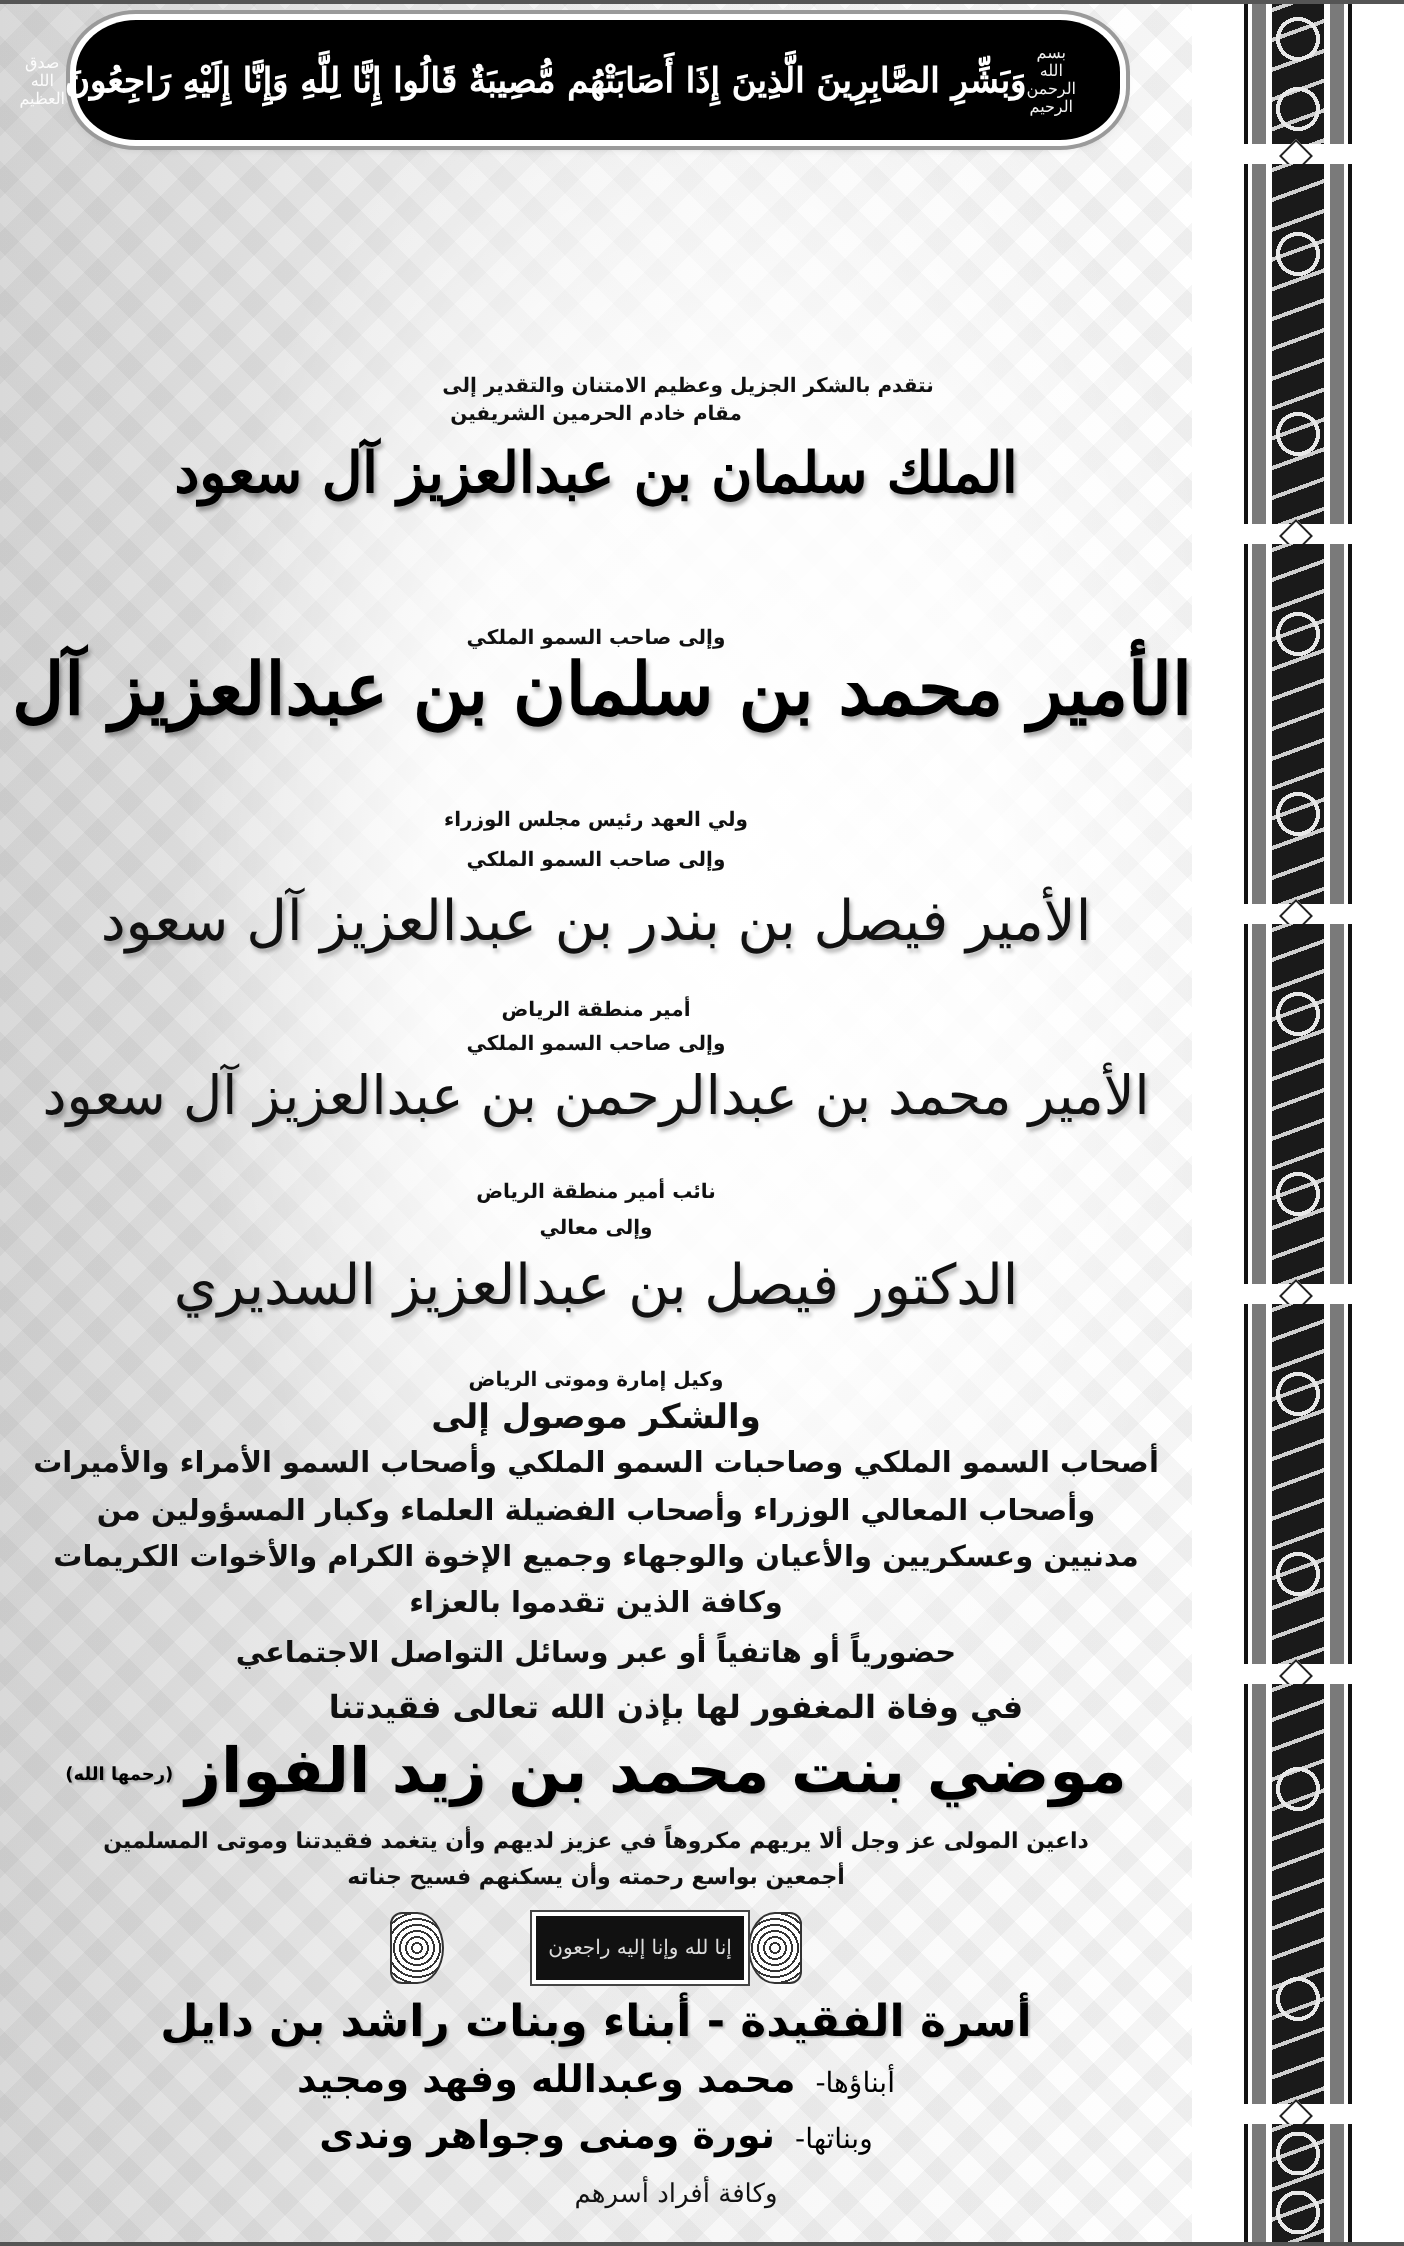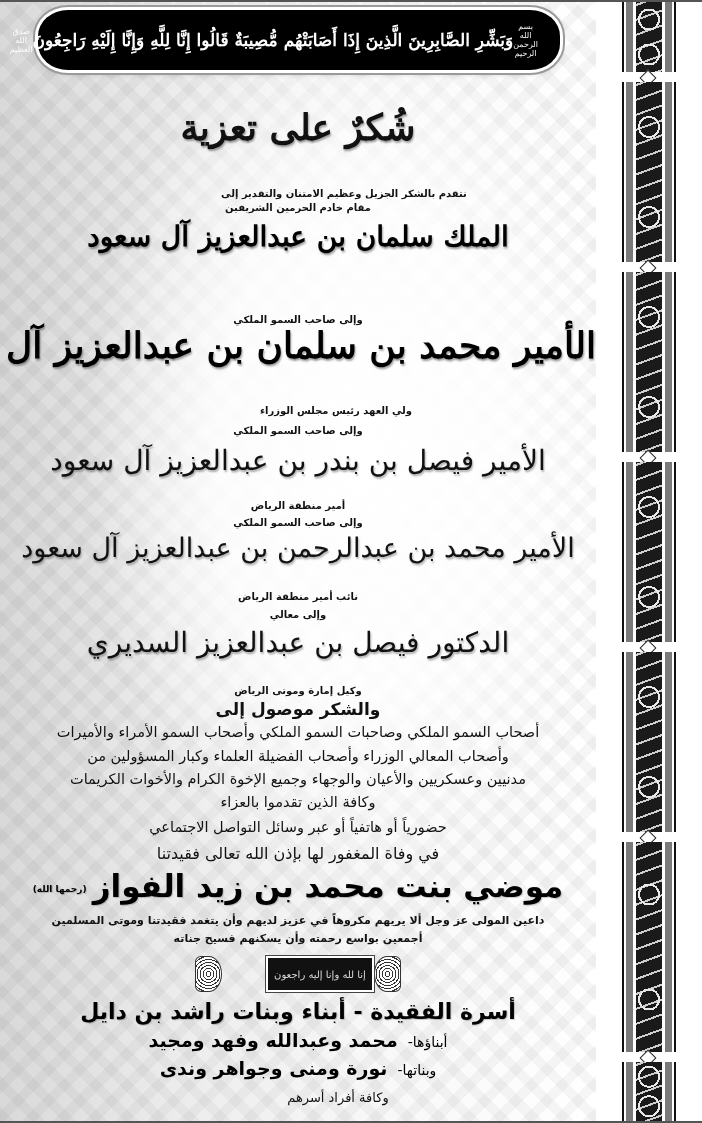--- a/index.html
+++ b/index.html
@@ -39,21 +39,21 @@
   .line { position: absolute; left: 0; width: 100%; color: #111; white-space: nowrap; }
   .small-bold { font-size: 10px; font-weight: bold; }
   .callig {
     font-family: "DejaVu Serif", serif; font-weight: bold; color: #000;
     text-shadow: 1px 2px 2px rgba(0,0,0,0.35); letter-spacing: -1px;
   }
   .callig-light {
     font-family: "DejaVu Serif", serif; color: #111;
     text-shadow: 1px 2px 2px rgba(0,0,0,0.3);
   }
-  .body-line { font-size: 14.5px; font-weight: normal; color: #111; }
+  .body-line { font-size: 14.5px; font-weight: bold; color: #111; }
   .deceased { font-size: 31px; font-weight: bold; color: #000; text-shadow: 1px 1px 1px rgba(0,0,0,0.2); }
   .deceased .rh { font-size: 9px; vertical-align: middle; margin-right: 6px; }
   .prayer { font-size: 11px; font-weight: bold; color: #111; }
   .plaque {
     position: absolute; top: 953px; left: 195px; width: 206px; height: 38px;
     display: flex; align-items: center; justify-content: center;
   }
   .plaque .box {
     width: 126px; height: 32px; background: #111; color: #ddd;
     border: 2px solid #fff; outline: 1px solid #444;
@@ -101,54 +101,53 @@
 
 <div class="page">
   <div class="content">
 
     <div class="banner">
       <span class="small">بسم الله الرحمن الرحيم</span>
       <span class="verse">وَبَشِّرِ الصَّابِرِينَ الَّذِينَ إِذَا أَصَابَتْهُم مُّصِيبَةٌ قَالُوا إِنَّا لِلَّهِ وَإِنَّا إِلَيْهِ رَاجِعُونَ</span>
       <span class="small">صدق الله العظيم</span>
     </div>
 
-    <div class="title">شُكرٌ على تعزية</div>
 
     <div class="line small-bold" style="top:186px;padding-left:46px;">نتقدم بالشكر الجزيل وعظيم الامتنان والتقدير إلى</div>
     <div class="line small-bold" style="top:200px;">مقام خادم الحرمين الشريفين</div>
 
     <div class="line callig" style="top:218px; font-size:28px;">
       <span>الملك سلمان بن عبدالعزيز آل سعود</span>
     </div>
 
     <div class="line small-bold" style="top:312px;">وإلى صاحب السمو الملكي</div>
     <div class="line callig" style="top:322px; font-size:36px;">
       <span>الأمير محمد بن سلمان بن عبدالعزيز آل سعود</span>
     </div>
-    <div class="line small-bold" style="top:403px;margin-left:38px;">ولي العهد رئيس مجلس الوزراء</div>
+    <div class="line small-bold" style="top:403px;">ولي العهد رئيس مجلس الوزراء</div>
 
     <div class="line small-bold" style="top:423px;">وإلى صاحب السمو الملكي</div>
     <div class="line callig-light" style="top:442px; font-size:28px;">الأمير فيصل بن بندر بن عبدالعزيز آل سعود</div>
     <div class="line small-bold" style="top:498px;">أمير منطقة الرياض</div>
     <div class="line small-bold" style="top:515px;">وإلى صاحب السمو الملكي</div>
 
     <div class="line callig-light" style="top:530px; font-size:27px;">الأمير محمد بن عبدالرحمن بن عبدالعزيز آل سعود</div>
     <div class="line small-bold" style="top:589px;">نائب أمير منطقة الرياض</div>
     <div class="line small-bold" style="top:607px;">وإلى معالي</div>
 
     <div class="line callig-light" style="top:624px; font-size:28px;">الدكتور فيصل بن عبدالعزيز السديري</div>
     <div class="line small-bold" style="top:683px;">وكيل إمارة وموتى الرياض</div>
 
     <div class="line" style="top:697px; font-size:17px; font-weight:bold;">والشكر موصول إلى</div>
     <div class="line body-line" style="top:722px;">أصحاب السمو الملكي وصاحبات السمو الملكي وأصحاب السمو الأمراء والأميرات</div>
     <div class="line body-line" style="top:746px;">وأصحاب المعالي الوزراء وأصحاب الفضيلة العلماء وكبار المسؤولين من</div>
     <div class="line body-line" style="top:769px;">مدنيين وعسكريين والأعيان والوجهاء وجميع الإخوة الكرام والأخوات الكريمات</div>
     <div class="line body-line" style="top:792px;">وكافة الذين تقدموا بالعزاء</div>
     <div class="line body-line" style="top:817px;">حضورياً أو هاتفياً أو عبر وسائل التواصل الاجتماعي</div>
-    <div class="line body-line" style="top:842px; font-size:16px;">في وفاة المغفور لها بإذن الله تعالى فقيدتنا</div>
+    <div class="line body-line" style="top:842px; font-size:16px;padding-left:40px;">في وفاة المغفور لها بإذن الله تعالى فقيدتنا</div>
 
     <div class="line deceased" style="top:866px;">
       <span>موضي بنت محمد بن زيد الفواز</span><span class="rh">(رحمها الله)</span>
     </div>
 
     <div class="line prayer" style="top:912px;">داعين المولى عز وجل ألا يريهم مكروهاً في عزيز لديهم وأن يتغمد فقيدتنا وموتى المسلمين</div>
     <div class="line prayer" style="top:930px;">أجمعين بواسع رحمته وأن يسكنهم فسيح جناته</div>
 
     <div class="plaque">
       <div class="cap"></div>

